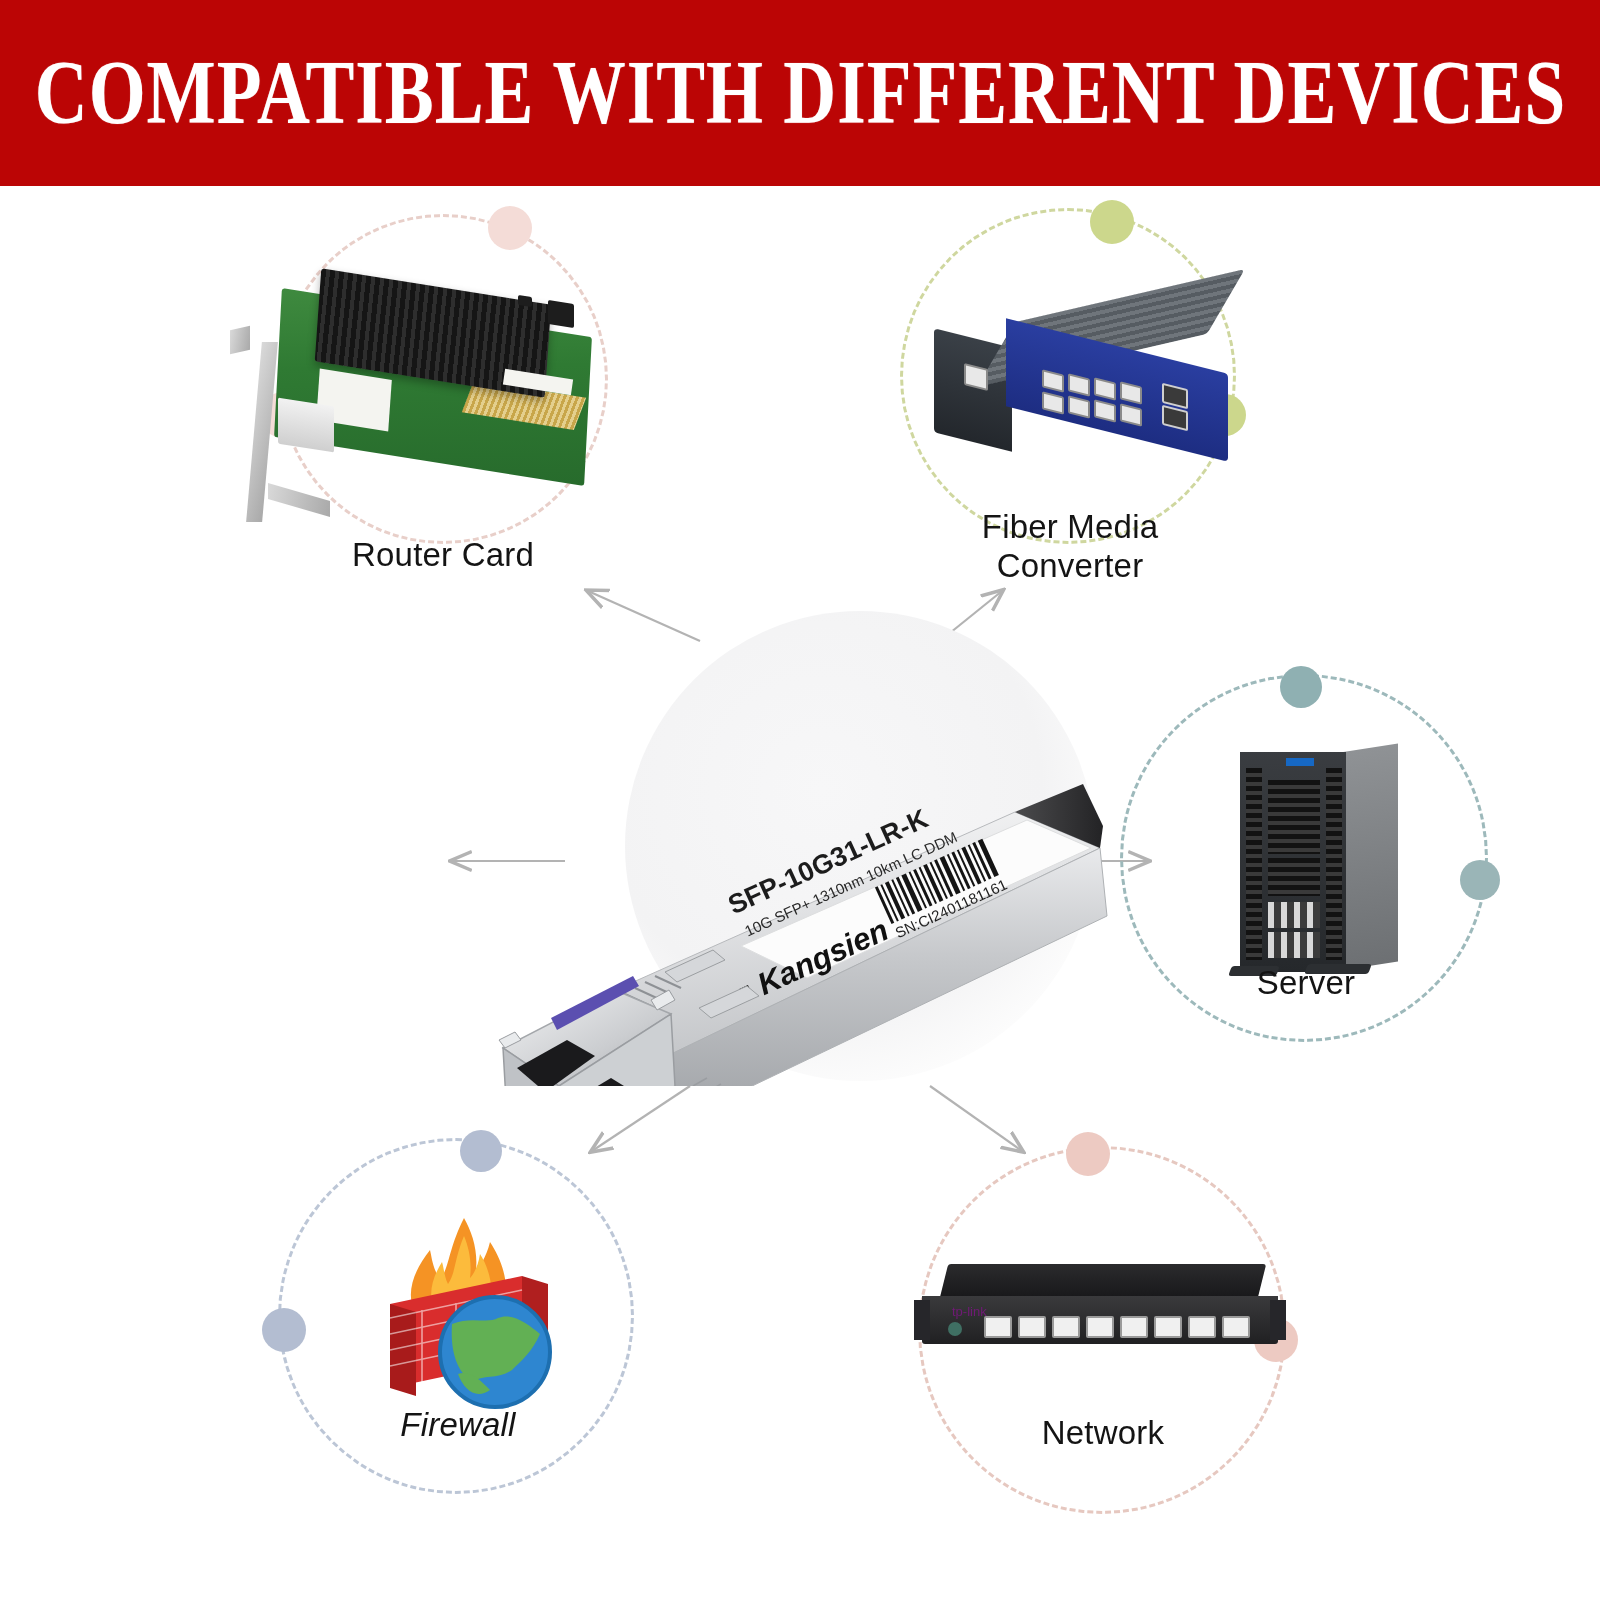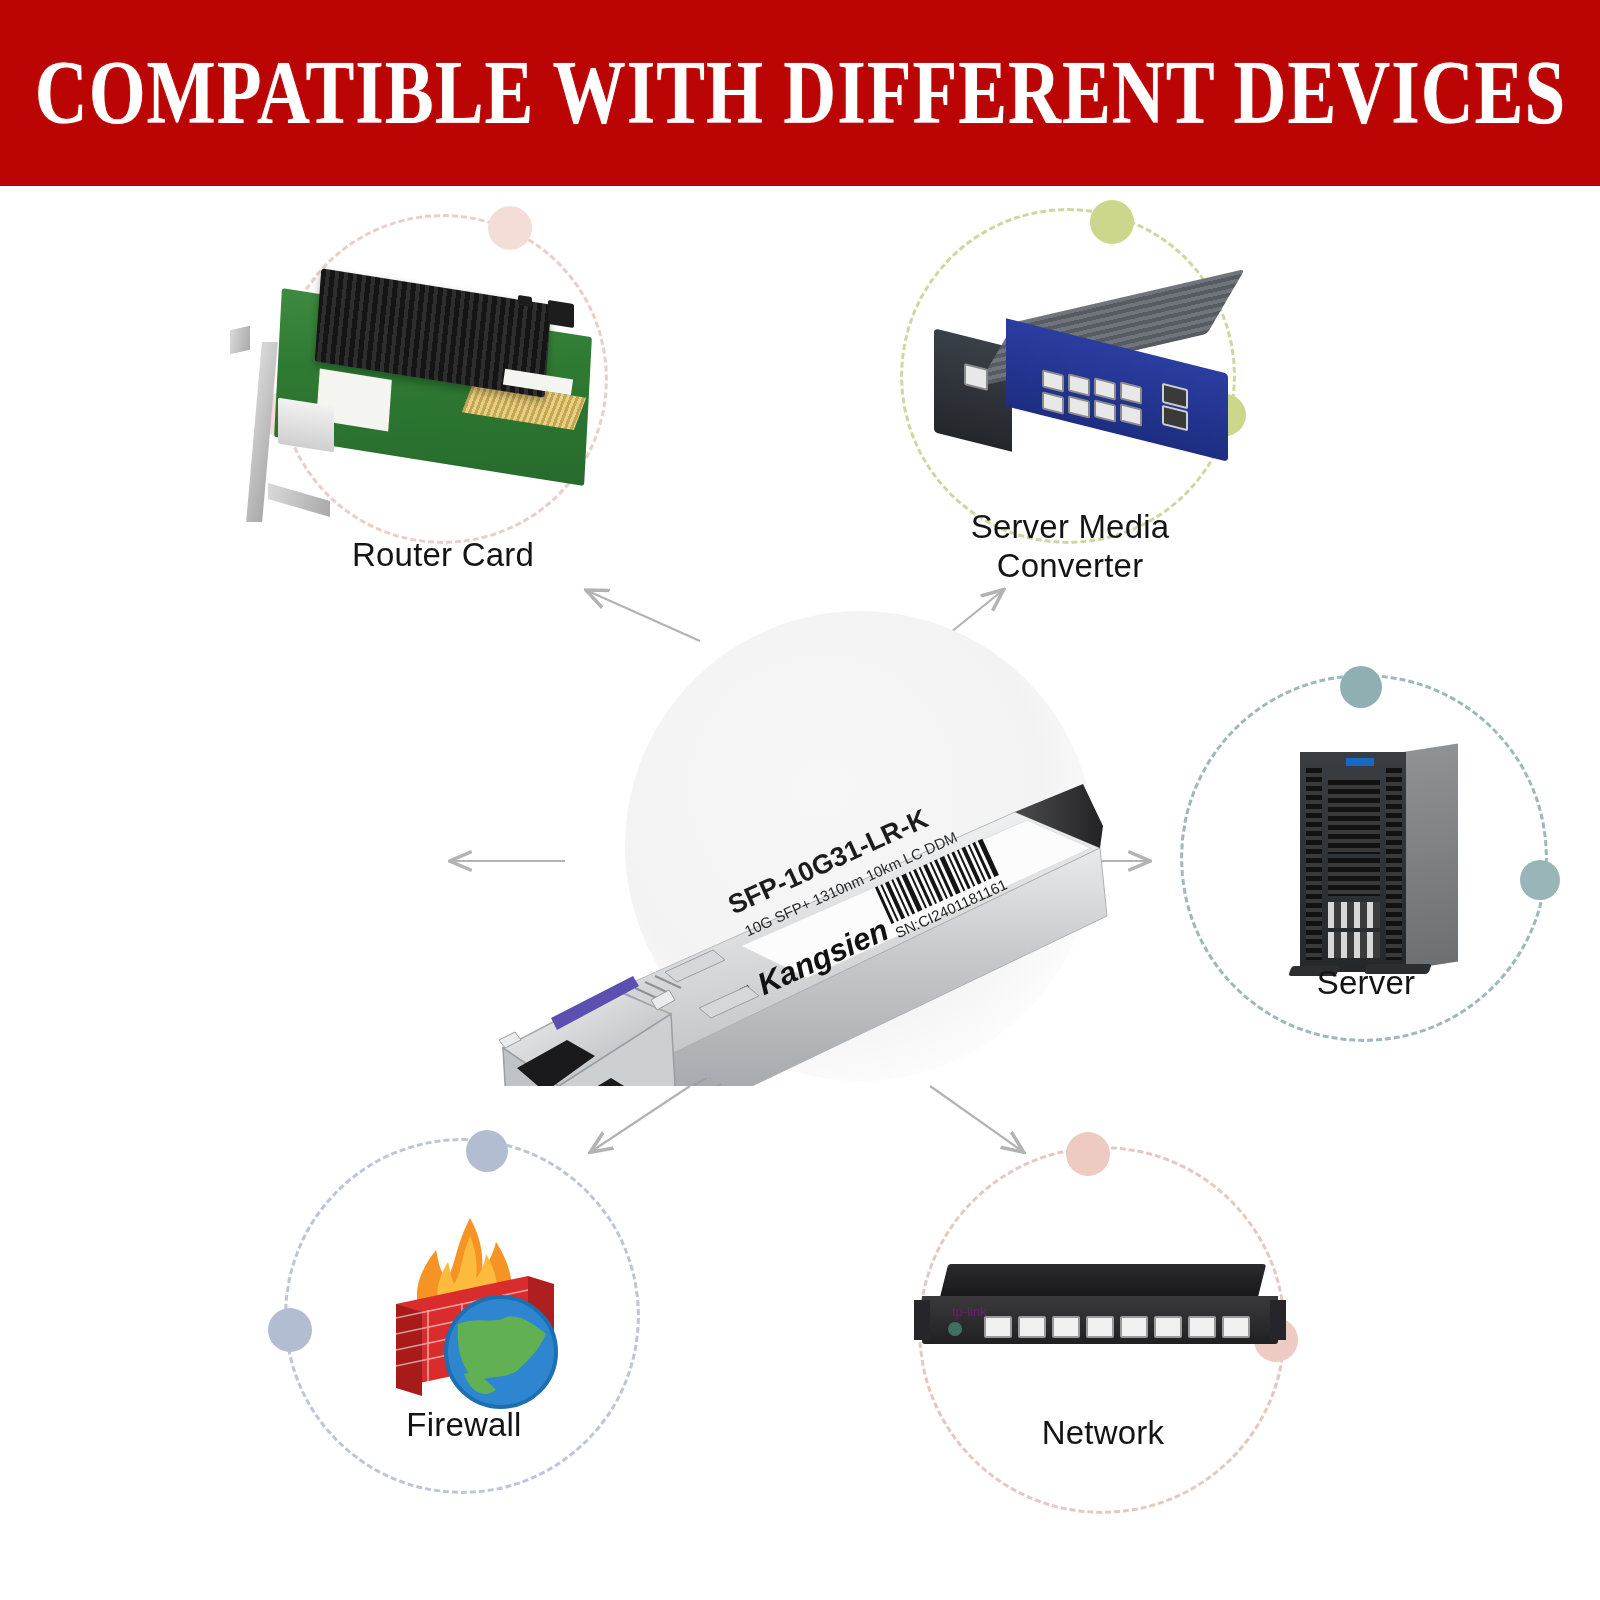--- a/index.html
+++ b/index.html
@@ -182,26 +182,26 @@
         <div class="fmc-port" style="left:160px; top:72px; width:22px; height:18px; transform: skewY(14deg);"></div>
         <div class="fmc-port" style="left:186px; top:76px; width:22px; height:18px; transform: skewY(14deg);"></div>
         <div class="fmc-port" style="left:108px; top:86px; width:22px; height:18px; transform: skewY(14deg);"></div>
         <div class="fmc-port" style="left:134px; top:90px; width:22px; height:18px; transform: skewY(14deg);"></div>
         <div class="fmc-port" style="left:160px; top:94px; width:22px; height:18px; transform: skewY(14deg);"></div>
         <div class="fmc-port" style="left:186px; top:98px; width:22px; height:18px; transform: skewY(14deg);"></div>
         <div class="fmc-port" style="left:228px; top:78px; width:26px; height:20px; transform: skewY(14deg); background:#3a3a3a; border-color:#cfcfcf;"></div>
         <div class="fmc-port" style="left:228px; top:100px; width:26px; height:20px; transform: skewY(14deg); background:#3a3a3a; border-color:#cfcfcf;"></div>
       </div>
 
-      <div class="node-label" style="left:0px; top:300px; width:340px;">Server Media
+      <div class="node-label" style="left:0px; top:300px; width:340px;">Fiber Media
 Converter</div>
     </div>
 
 
-    <div class="node" style="left:1180px; top:488px; width:372px; height:400px;">
+    <div class="node" style="left:1120px; top:488px; width:372px; height:400px;">
       <div class="ring" style="width:368px; height:368px; border-color:#9db9bb;"></div>
       <div class="dot" style="left:160px; top:-8px; width:42px; height:42px; background:#8fb0b2;"></div>
       <div class="dot" style="left:340px; top:186px; width:40px; height:40px; background:#9ab5b7;"></div>
 
       <div class="sv" style="left:108px; top:64px; width:190px; height:240px;">
         <div class="sv-side" style="left:112px; top:10px; width:58px; height:218px; transform: skewY(-9deg);"></div>
         <div class="sv-face" style="left:12px; top:14px; width:106px; height:220px;"></div>
         <div class="sv-vent" style="left:18px; top:30px; width:16px; height:192px;"></div>
         <div class="sv-vent" style="left:98px; top:30px; width:16px; height:192px;"></div>
         <div class="sv-vent" style="left:40px; top:42px; width:52px; height:74px;"></div>
@@ -209,21 +209,21 @@
         <div class="sv-bay" style="left:40px; top:164px; width:52px; height:26px;"></div>
         <div class="sv-bay" style="left:40px; top:194px; width:52px; height:26px;"></div>
         <div class="sv-blue" style="left:58px; top:20px; width:28px; height:8px;"></div>
         <div class="sv-foot" style="left:2px; top:228px; width:48px; height:10px; transform: skewX(-20deg);"></div>
         <div class="sv-foot" style="left:78px; top:226px; width:64px; height:10px; transform: skewX(-20deg);"></div>
       </div>
 
       <div class="node-label" style="left:0px; top:290px; width:372px;">Server</div>
     </div>
 
-    <div class="node" style="left:284px; top:952px; width:360px; height:400px;">
+    <div class="node" style="left:278px; top:952px; width:360px; height:400px;font-style:italic;">
       <div class="ring" style="width:356px; height:356px; border-color:#bcc6d6;"></div>
       <div class="dot" style="left:182px; top:-8px; width:42px; height:42px; background:#b3bdd1;"></div>
       <div class="dot" style="left:-16px; top:170px; width:44px; height:44px; background:#b3bdd1;"></div>
 
       <svg style="position:absolute; left:74px; top:46px;" width="230" height="230" viewBox="0 0 230 230">
 
         <path d="M112 34 C 96 66, 98 82, 88 96 C 80 82, 80 74, 78 66 C 62 86, 54 108, 62 126 L 150 126 C 160 104, 150 76, 138 58 C 134 74, 128 82, 124 86 C 126 66, 120 48, 112 34 Z" fill="#f59324"></path>
         <path d="M112 52 C 102 76, 104 88, 96 100 C 92 92, 92 84, 90 78 C 80 94, 76 110, 82 124 L 136 124 C 144 106, 136 82, 128 70 C 126 84, 120 92, 118 94 C 120 78, 117 64, 112 52 Z" fill="#fcbb3c"></path>
 
         <g>

